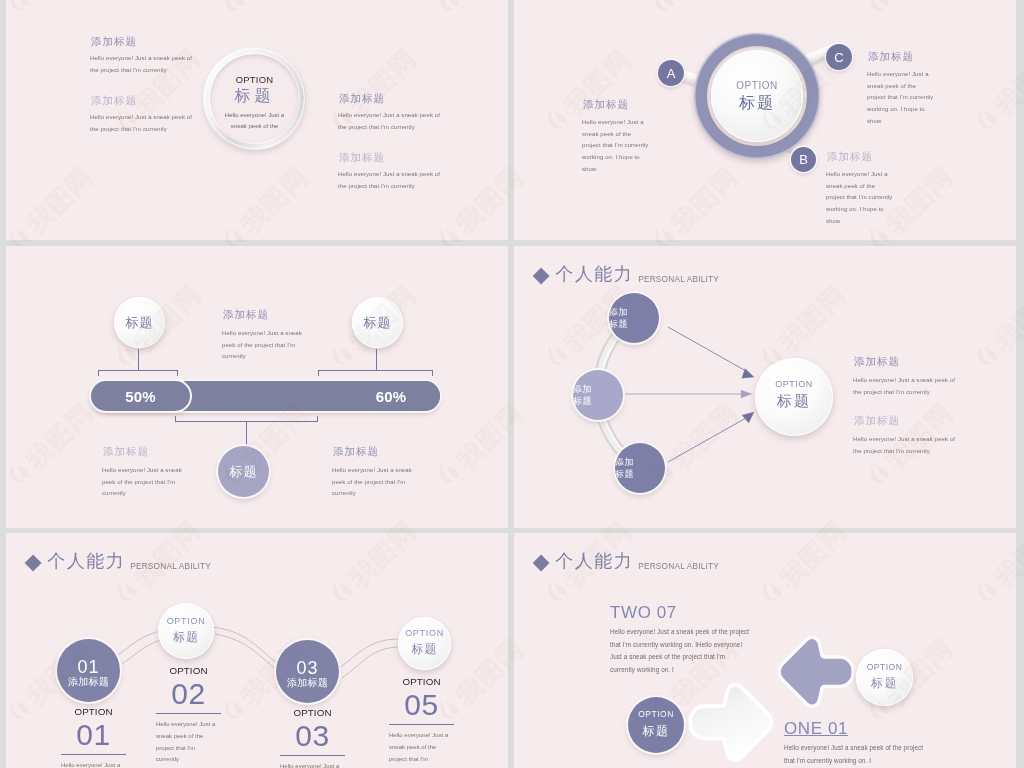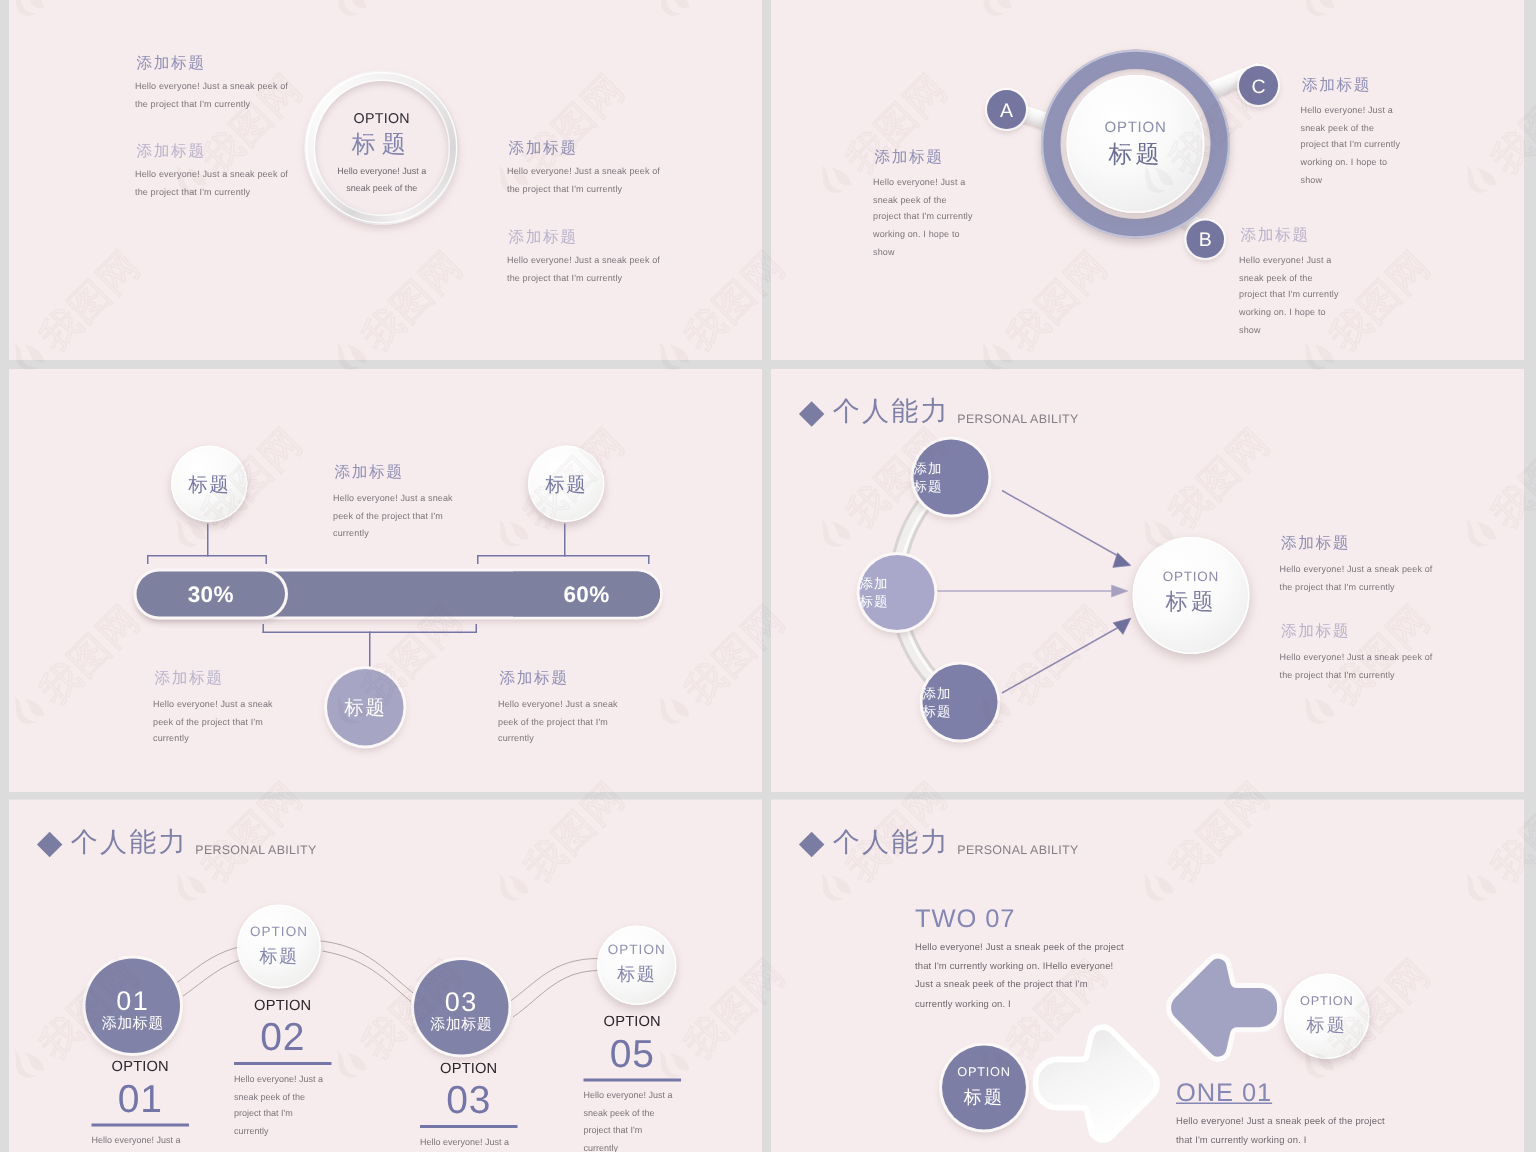--- a/index.html
+++ b/index.html
@@ -76,21 +76,21 @@
   .scirc.white{background:radial-gradient(circle at 36% 28%, #ffffff 0%, #fafafa 45%, #eeedec 85%, #e3e2e1 100%);
          box-shadow:0 3px 6px rgba(150,132,138,.35), inset 0 0 0 1px rgba(255,255,255,.9);}
   .scirc .num{font-size:18px;letter-spacing:1px;line-height:1;margin-top:6px;}
   .scirc .lab{font-size:10px;letter-spacing:.3px;margin-top:-1px;}
   .scirc .opt{font-size:9px;color:#9190b2;letter-spacing:.7px;line-height:1;}
   .scirc .lab2{font-size:12px;color:#8385ae;letter-spacing:1px;margin-top:3px;}
 
   
   .sblk{position:absolute;text-align:center;}
   .sopt{font-size:9.8px;color:#2b262c;letter-spacing:.1px;font-weight:400;}
-  .sbig{font-size:26px;color:#7376a6;line-height:1.05;margin-top:2px;letter-spacing:.5px;}
+  .sbig{font-size:30px;color:#7376a6;line-height:1.05;margin-top:2px;letter-spacing:.5px;}
   .sline{height:1.8px;background:#7376a6;margin:3px 0 5px;}
   .sbody{font-size:6px;color:#7b747a;line-height:1.95;text-align:left;width:62px;}
 
   
   .bigtitle{position:absolute;font-size:17px;color:#8587b4;letter-spacing:.6px;white-space:nowrap;}
   .bigbody{position:absolute;font-size:6.3px;color:#6f6970;line-height:2.0;letter-spacing:.1px;}
   .badge{position:absolute;border-radius:50%;display:flex;flex-direction:column;
          align-items:center;justify-content:center;}
   .badge.purple{background:#7c7ea6;box-shadow:0 0 0 2px #fbf7f7, 0 3px 6px rgba(150,132,138,.40);}
   .badge.purple .opt{font-size:8.5px;color:#fff;letter-spacing:.5px;line-height:1;}
@@ -192,21 +192,21 @@
 
     <div class="brk" style="left:169px;top:170px;width:143px;height:6px;border-bottom:1.4px solid #7477a6;
                 border-left:1.4px solid #7477a6;border-right:1.4px solid #7477a6;"></div>
     <div class="stem" style="left:240px;top:175px;width:1.4px;height:26px;background:#7477a6;"></div>
 
     <div style="position:absolute;left:85px;top:135px;width:349px;height:30px;border-radius:15px;
                 background:#7e80a0;
                 box-shadow:0 0 0 2px #fbf6f6, 0 3px 5px rgba(150,130,136,.38);"></div>
     <div class="barseg" style="left:85px;top:135px;width:99px;height:30px;border-radius:15px;background:#7e80a0;
                 box-shadow:0 0 0 2px #fbf6f6, 0 3px 5px rgba(150,130,136,.38);">
-      <span>30%</span>
+      <span>50%</span>
     </div>
     <div class="barseg" style="left:336px;top:135px;width:98px;height:30px;border-radius:0 15px 15px 0;background:#7e80a0;">
       <span>60%</span>
     </div>
 
     <div class="bub white" style="left:108px;top:51px;width:51px;height:51px;">
       <span>标题</span>
     </div>
     <div class="bub white" style="left:346px;top:51px;width:51px;height:51px;">
       <span>标题</span>

